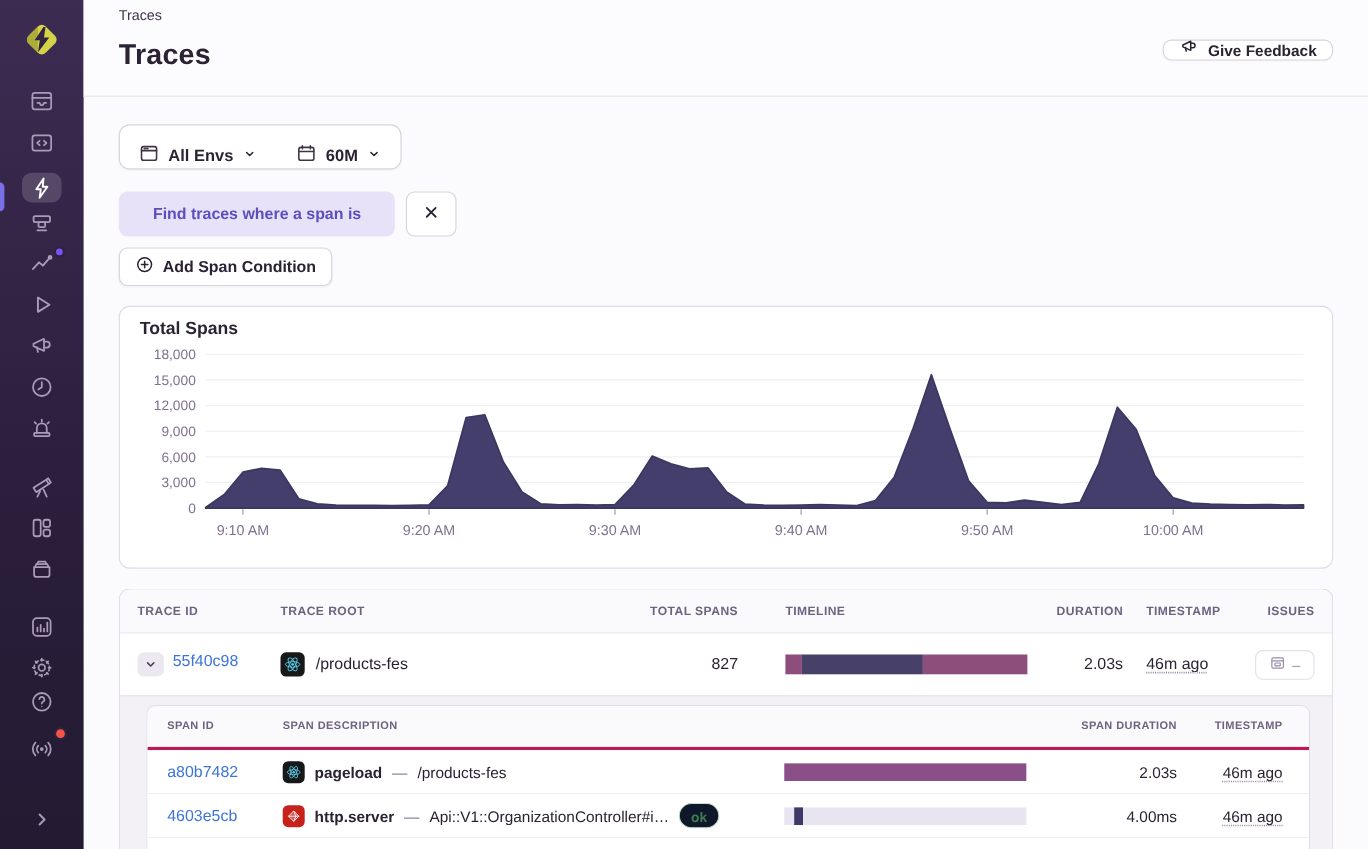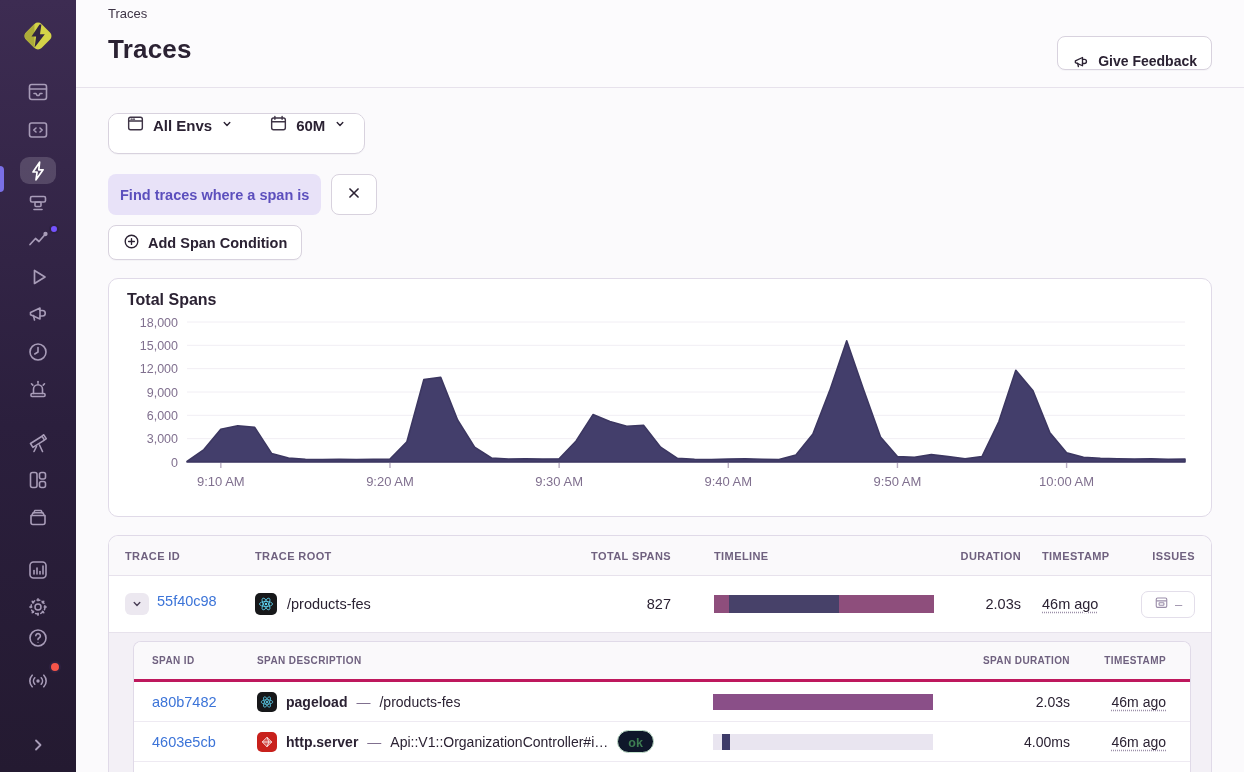--- a/index.html
+++ b/index.html
@@ -16,37 +16,37 @@
   .nav-btn.active { background:rgba(255,255,255,0.16); color:#ffffff; }
   .active-indicator { position:absolute; left:0; width:4px; height:26px; background:#7a6fe6; border-radius:0 4px 4px 0; top:166px; }
   .dot-badge { position:absolute; width:10px; height:10px; border-radius:50%; top:-2px; right:-3px; border:2px solid #2e2240; }
   .sb-bottom { margin-top:auto; display:flex; flex-direction:column; align-items:center; margin-bottom:10px; }
 
   
   .main { flex:1; display:flex; flex-direction:column; }
   .page-header { height:91px; border-bottom:1px solid #e7e2ec; padding:4px 32px 0 32px; position:relative; background:#fcfbfd; }
   .breadcrumb { font-size:13px; color:#3e3446; padding-top:2px; }
   .page-title { font-size:26px; font-weight:800; letter-spacing:.2px; margin-top:13px; color:#2b2233; }
-  .feedback-btn { position:absolute; right:32px; top:36px; height:29px; background:#fff; border:1px solid #d8d2de;
-                  border-radius:8px; display:flex; align-items:flex-start; gap:8px; padding:16px 14px; font-size:14px;
+  .feedback-btn { position:absolute; right:32px; top:36px; height:19px; background:#fff; border:1px solid #d8d2de;
+                  border-radius:8px; display:flex; align-items:flex-end; gap:8px; padding:0 14px; font-size:14px;
                   font-weight:700; color:#2b2233; cursor:pointer; box-shadow:0 1px 1px rgba(40,30,60,.03); }
 
   .content { padding:25px 32px 0 32px; }
 
   
   .filter-bar { display:flex; }
-  .seg-group { display:flex; align-items:flex-start; background:#fff; border:1px solid #d8d2de; border-radius:10px;
+  .seg-group { display:flex; align-items:flex-end; background:#fff; border:1px solid #d8d2de; border-radius:10px;
                height:41px; overflow:hidden; box-shadow:0 1px 1px rgba(40,30,60,.03); }
   .seg-btn { display:flex; align-items:center; gap:8px; padding:0 17px; font-size:15px; font-weight:700; color:#2b2233; cursor:pointer; background:#fff; border:none; }
   .seg-divider { width:1px; background:#e3deea; margin:6px 0; }
 
   
   .search-row { display:flex; margin-top:20px; gap:10px; }
   .context-pill { background:#e8e2f8; color:#5c4fbd; font-weight:700; font-size:14.5px; border-radius:8px;
-                  height:41px; display:flex; align-items:center; padding:0 12px; }
+                  height:41px; display:flex; align-items:center; padding:0 31px; }
   .search-box { flex:1; height:41px; background:#fff; border:1px solid #d2ccd9; border-radius:8px;
                 display:flex; align-items:center; padding:0 12px; gap:8px; }
   .search-box input { border:none; outline:none; flex:1; font-family:"DejaVu Sans Mono", monospace; font-size:13.5px; color:#2b2233; background:transparent; }
   .search-box input::placeholder { color:#857994; }
   .close-btn { width:46px; height:41px; background:#fff; border:1px solid #d8d2de; border-radius:8px;
                display:flex; align-items:center; justify-content:center; cursor:pointer; }
 
   .add-cond-btn { margin-top:10px; height:35px; background:#fff; border:1px solid #d8d2de; border-radius:8px;
                   display:inline-flex; align-items:center; gap:8px; padding:0 14px; font-size:14.5px; font-weight:700;
                   color:#2b2233; cursor:pointer; box-shadow:0 1px 1px rgba(40,30,60,.03); }

